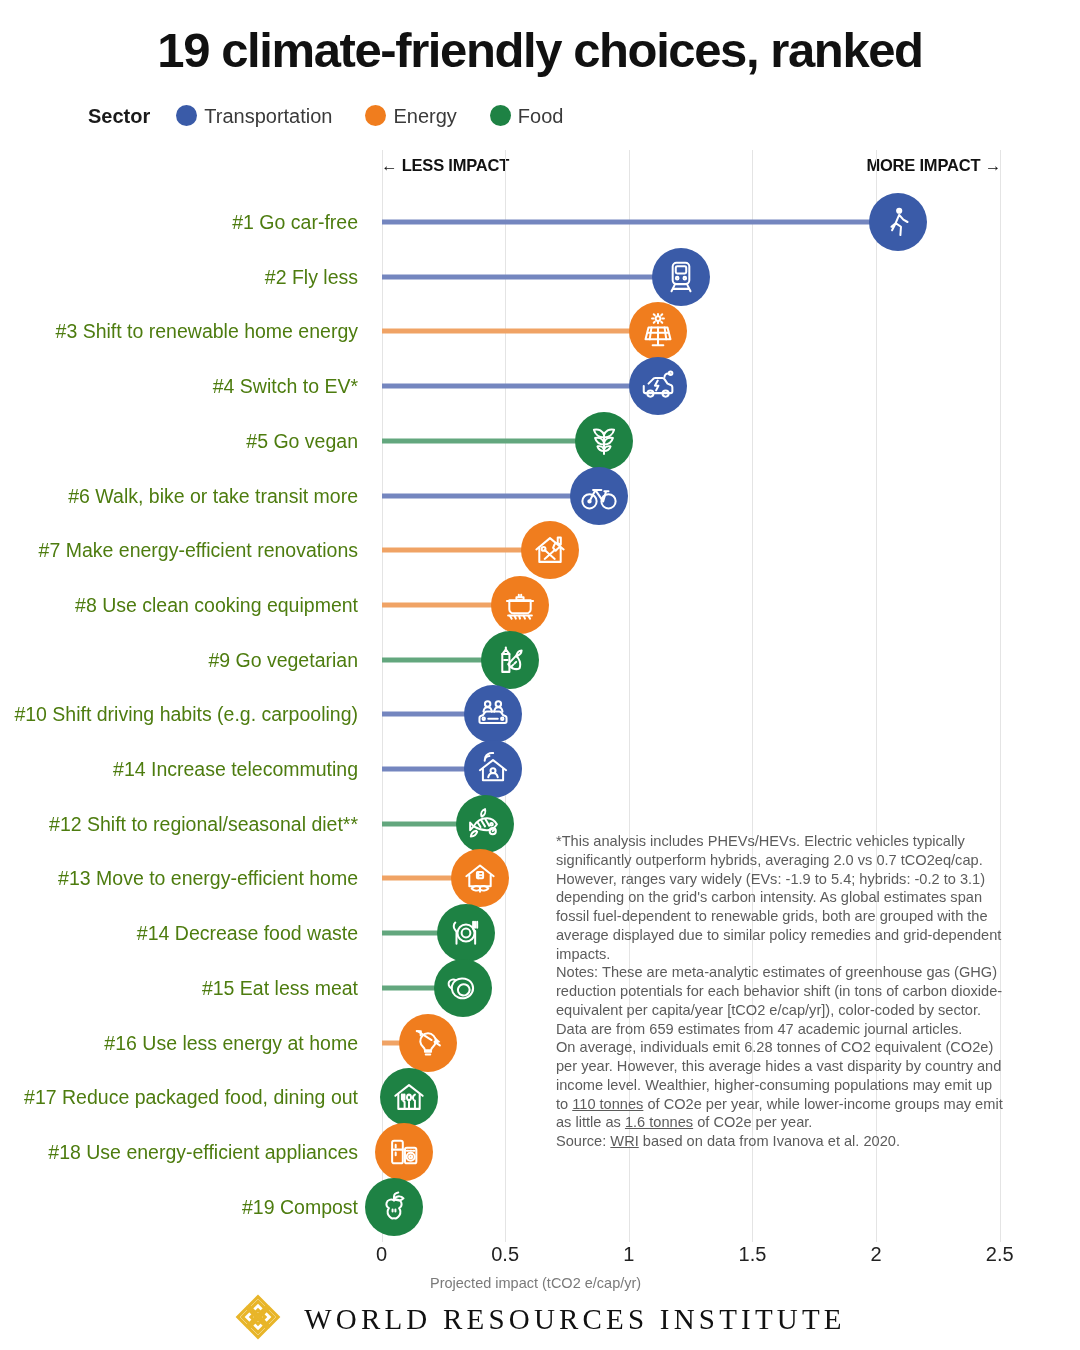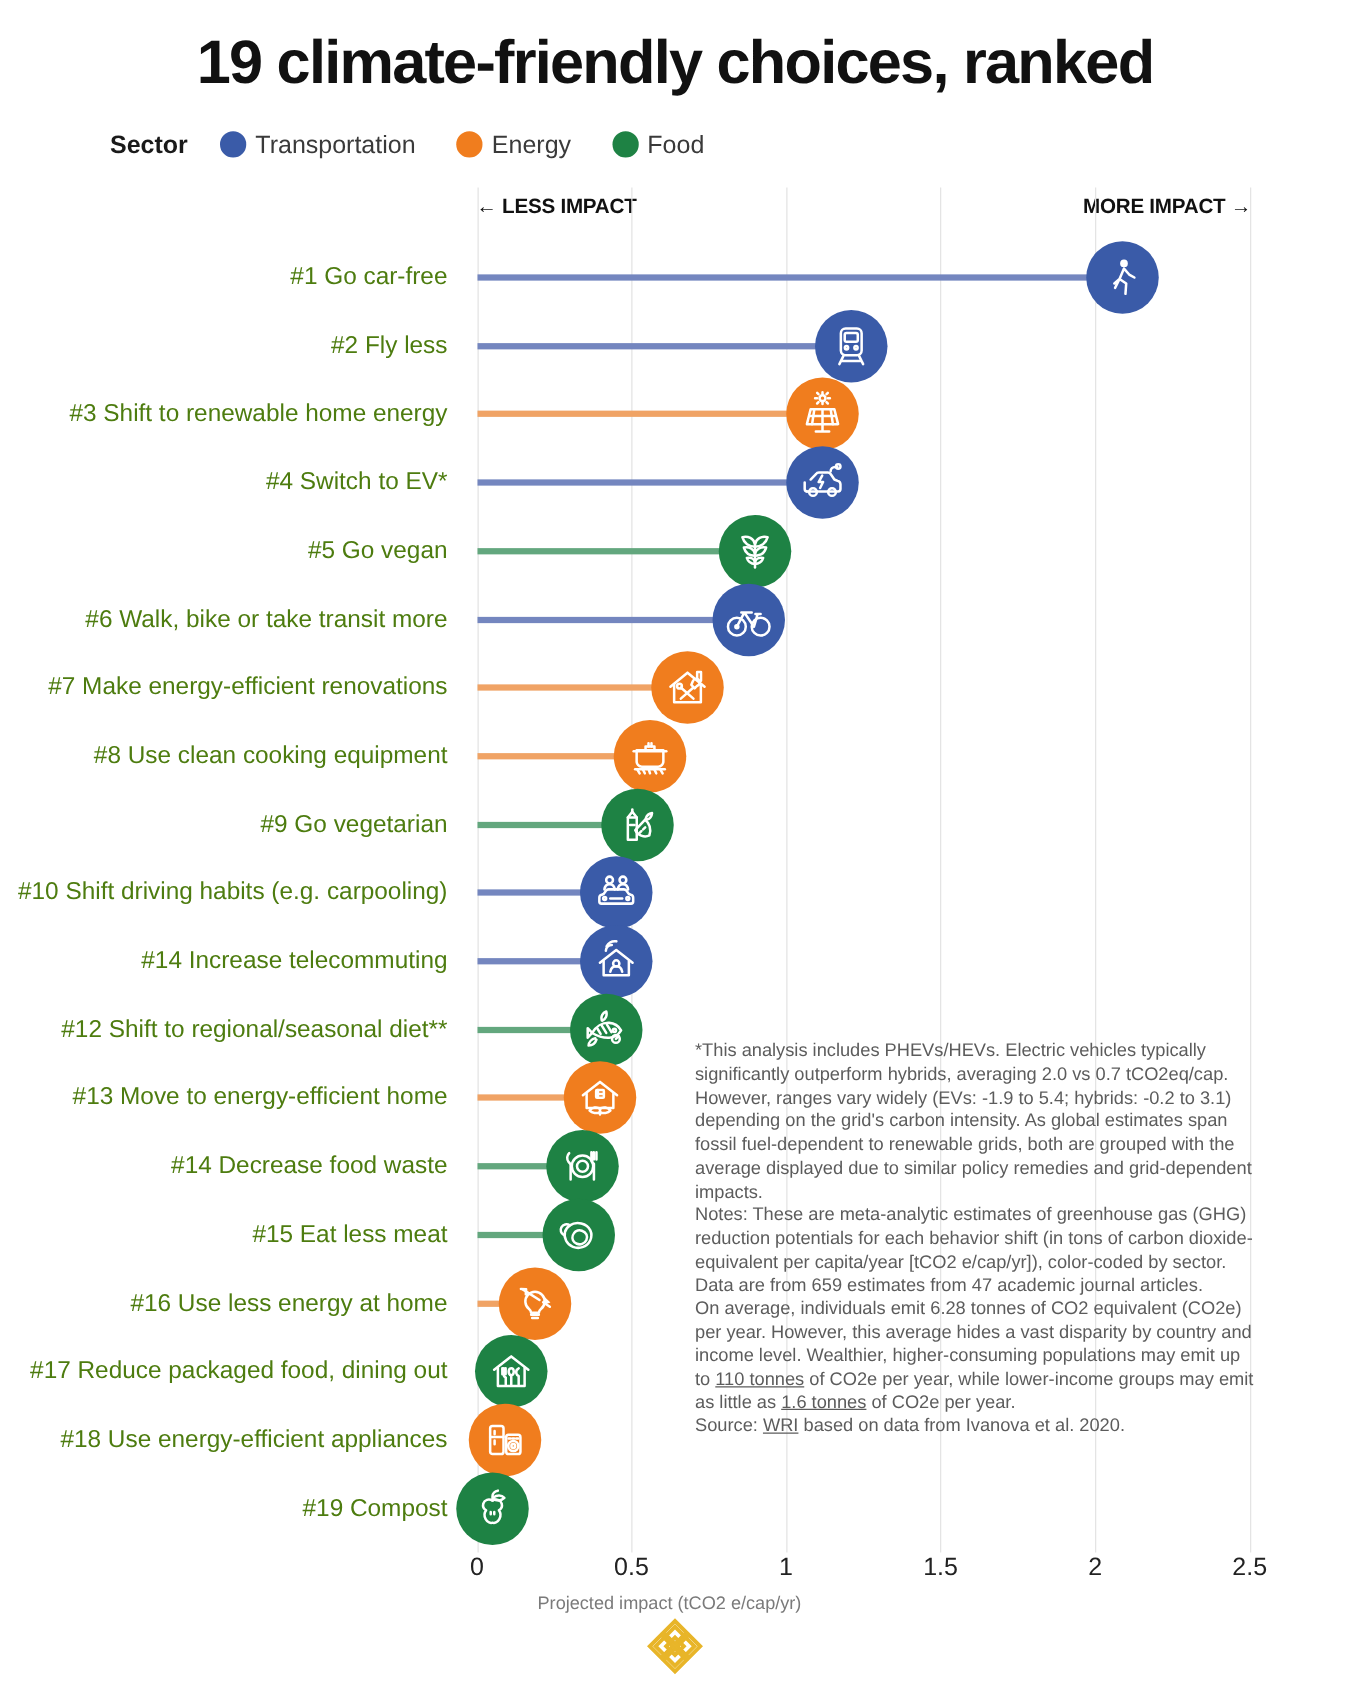--- a/index.html
+++ b/index.html
@@ -452,15 +452,16 @@
         <g fill="none" stroke="#E8B529" stroke-width="3.1">
           <rect x="13" y="13" width="22" height="22" transform="rotate(45 24 24)"></rect>
           <rect x="17.5" y="6.5" width="13" height="13" transform="rotate(45 24 13)"></rect>
           <rect x="17.5" y="28.5" width="13" height="13" transform="rotate(45 24 35)"></rect>
           <rect x="6.5" y="17.5" width="13" height="13" transform="rotate(45 13 24)"></rect>
           <rect x="28.5" y="17.5" width="13" height="13" transform="rotate(45 35 24)"></rect>
           <rect x="19" y="19" width="10" height="10" transform="rotate(45 24 24)"></rect>
         </g>
       </svg>
     </span>
+    <span class="wri-name">WORLD RESOURCES INSTITUTE</span>
   </div>
 
 </div>
 
 </body></html>

